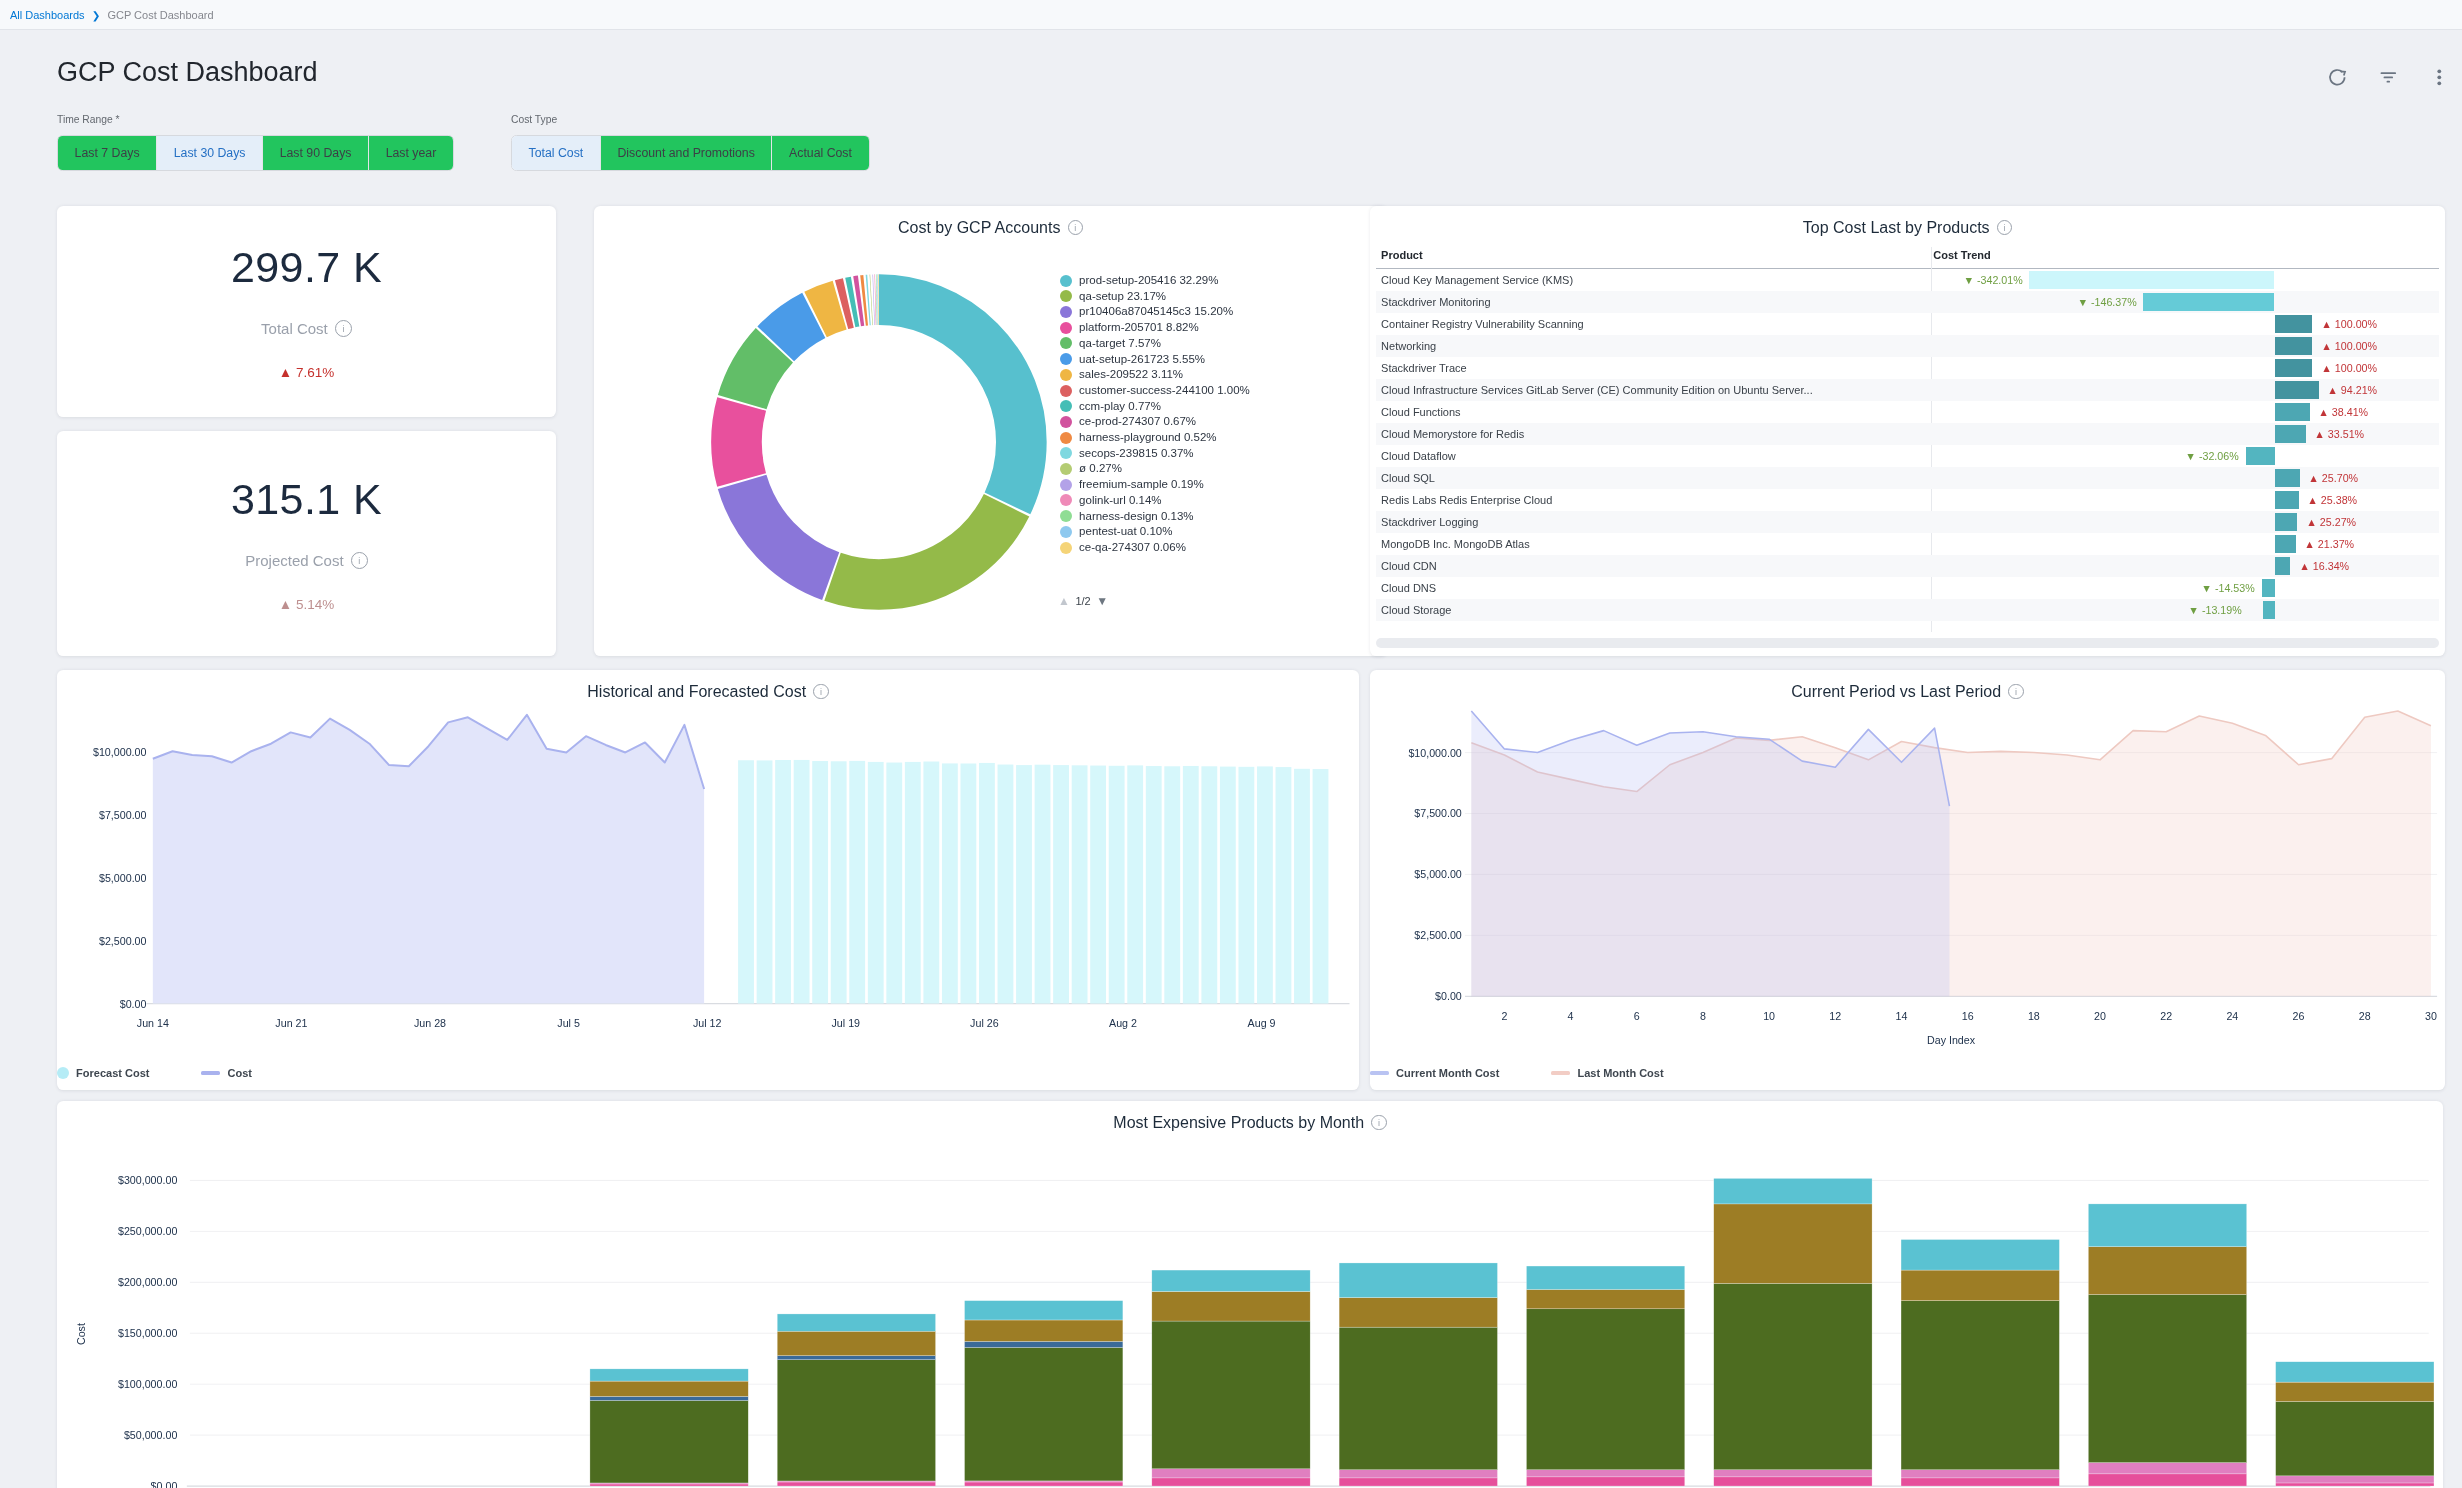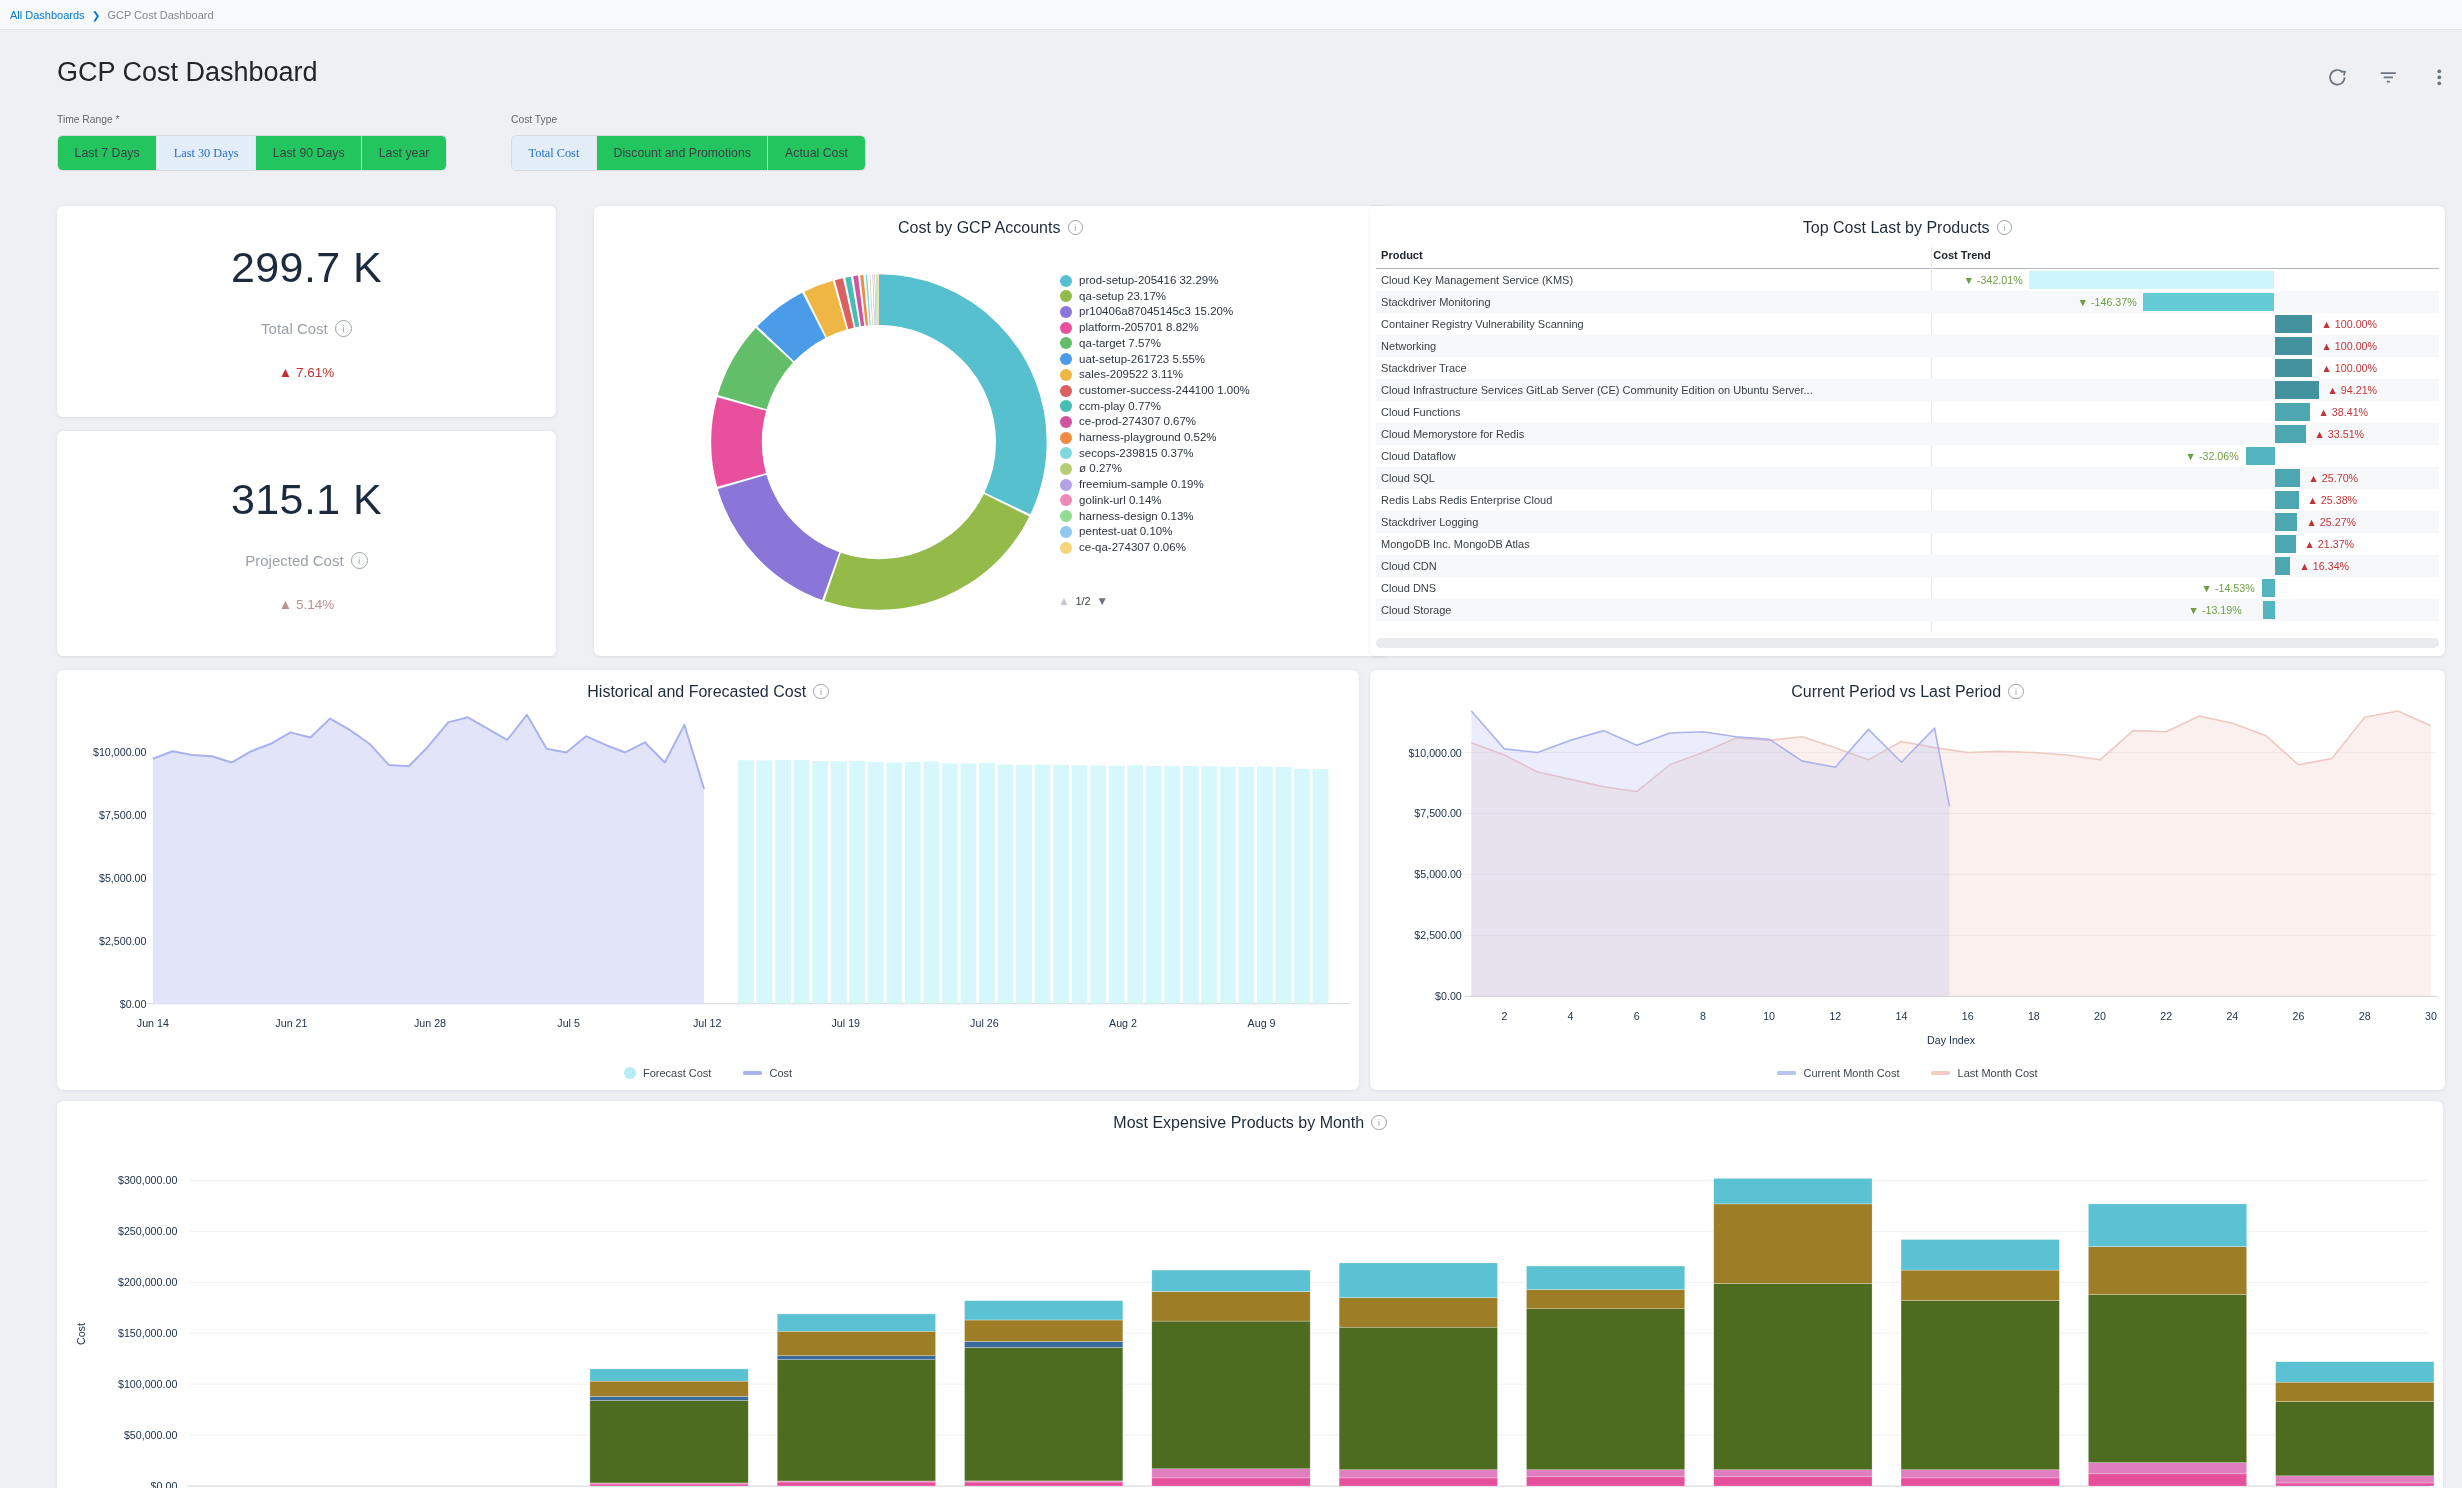--- a/index.html
+++ b/index.html
@@ -22,21 +22,21 @@
   .icon-btn{width:24px;height:24px;border:none;background:transparent;color:#6b7582;cursor:pointer;
     display:flex;align-items:center;justify-content:center;padding:0;}
 
   
   .filter-label{position:absolute;font-size:10.3px;color:#63686f;}
   .btn-group{position:absolute;display:flex;background:#fff;border:0.8px solid #d6d9de;border-radius:5.5px;
     overflow:hidden;height:36px;box-sizing:border-box;}
   .btn-group .btn{display:flex;align-items:center;padding:0 16.6px;font-size:12.3px;color:#3c4046;
     background:#22c55e;border:none;border-left:0.8px solid #e3e5e9;cursor:pointer;font-family:inherit;}
   .btn-group .btn:first-child{border-left:none;}
-  .btn-group .btn.selected{background:#e4eef9;color:#2570c4;font-family:Liberation Serif, serif;}
+  .btn-group .btn.selected{background:#e4eef9;color:#2570c4;}
 
   
   .card{position:absolute;background:#fff;border-radius:6.3px;box-shadow:0 0.8px 3.2px rgba(40,50,70,.10);}
   .card-title{position:absolute;top:12.7px;left:0;right:0;display:flex;justify-content:center;align-items:center;
     gap:7.1px;font-size:16px;font-weight:500;color:#1d2b3a;}
   .info{display:inline-flex;width:13.5px;height:13.5px;border:1.2px solid #9aa1ab;border-radius:50%;
     color:#9aa1ab;font-size:9px;align-items:center;justify-content:center;flex:none;}
   .info::after{content:"i";}
 
   
@@ -68,22 +68,22 @@
   .tcell-trend{position:relative;height:100%;}
   .tbar{position:absolute;top:2.4px;height:17.4px;}
   .tlabel{position:absolute;top:50%;transform:translateY(-50%);font-size:10.7px;white-space:nowrap;font-weight:500;}
   .tlabel.down{color:#6f9f42;}
   .tlabel.up{color:#c13538;}
   .tbl-divider{position:absolute;top:41px;bottom:24px;left:561px;width:0.8px;background:#e7e9ed;}
   .tbl-foot{position:absolute;left:6.3px;right:6.3px;bottom:8px;height:10.3px;background:#e9ebef;border-radius:5.5px;}
 
   
   .chart-svg{position:absolute;left:0;top:0;}
-  .chart-legend{position:absolute;left:0;right:0;bottom:11px;display:flex;justify-content:center;
-    gap:32px;align-items:center;font-size:11px;color:#3e464f;}
+  .chart-legend{position:absolute;left:0;right:0;bottom:11px;display:flex;
+    gap:52px;align-items:center;font-size:11px;color:#3e464f;font-weight:bold;}
   .cl-item{display:flex;align-items:center;gap:7.1px;}
   .sw-dot{width:12px;height:12px;border-radius:50%;}
   .sw-line{width:19px;height:3.2px;border-radius:1.6px;}
 
   svg text{font-family:"Liberation Sans", sans-serif;}
   .ytick,.xtick{font-size:13.5px;fill:#20334d;}
   .xtick-month{font-size:14px;fill:#2a313b;}
   .axis-title{font-size:13.5px;fill:#20334d;}
 </style>
 </head>

